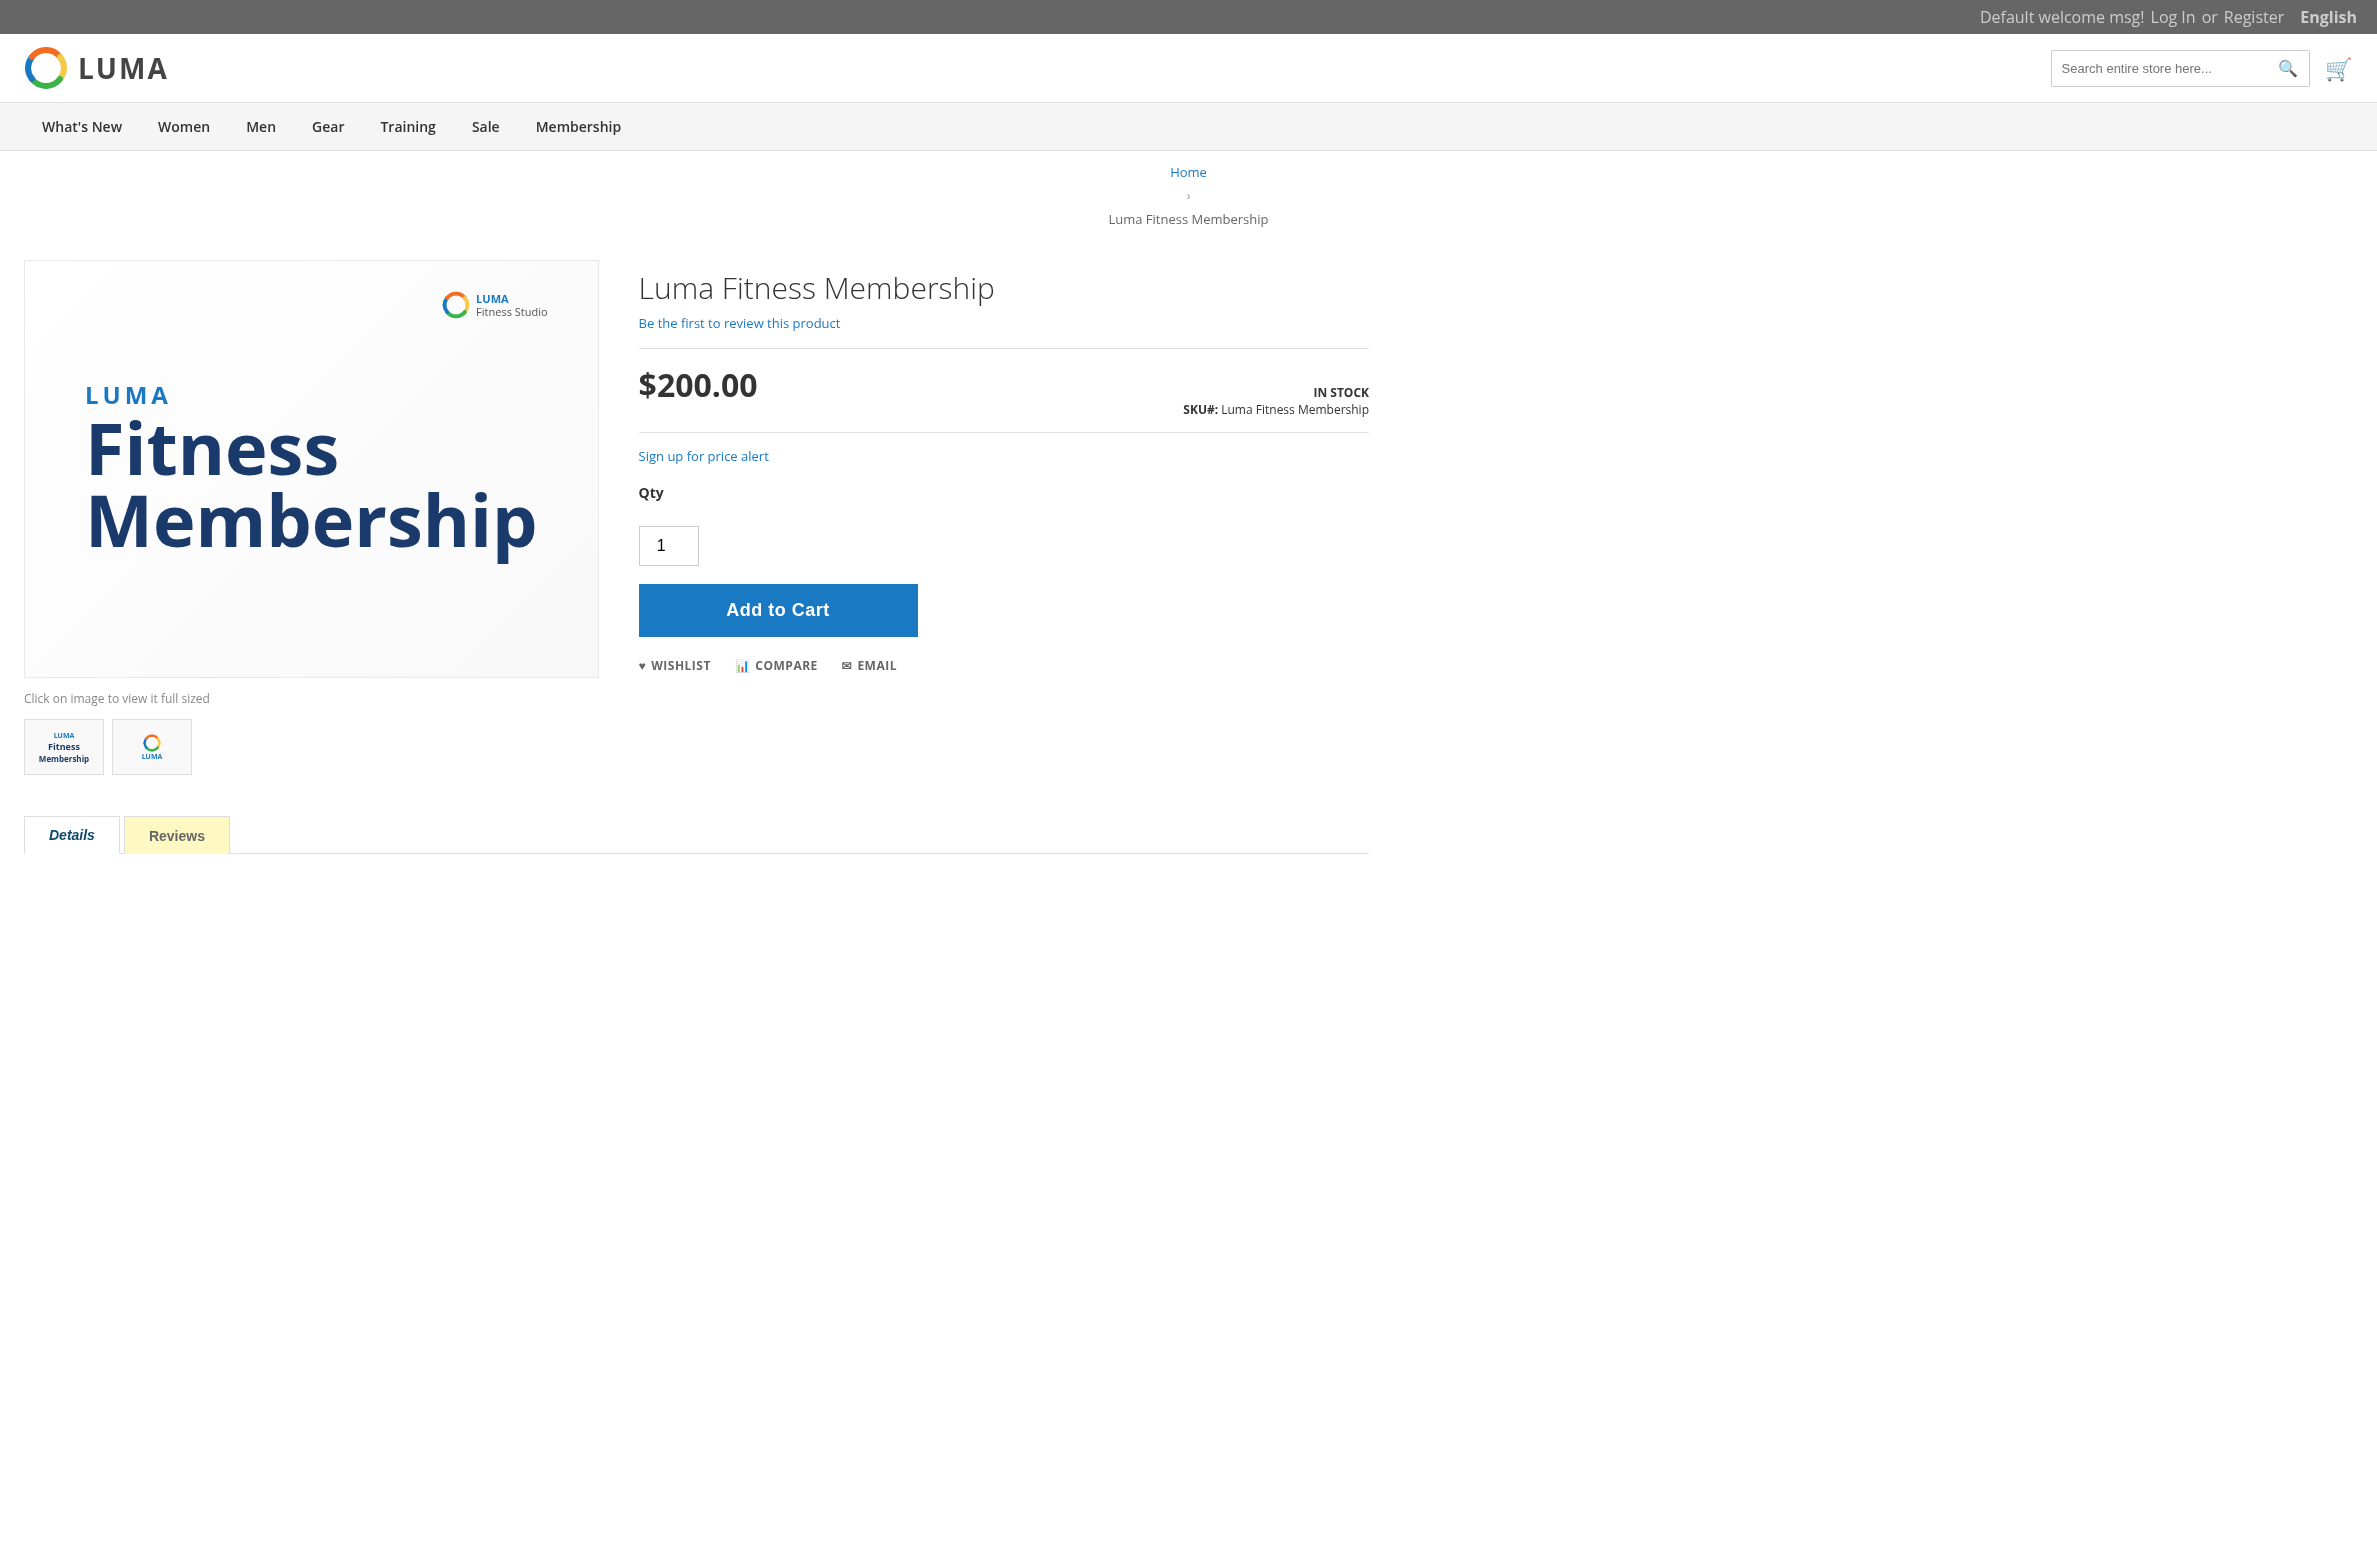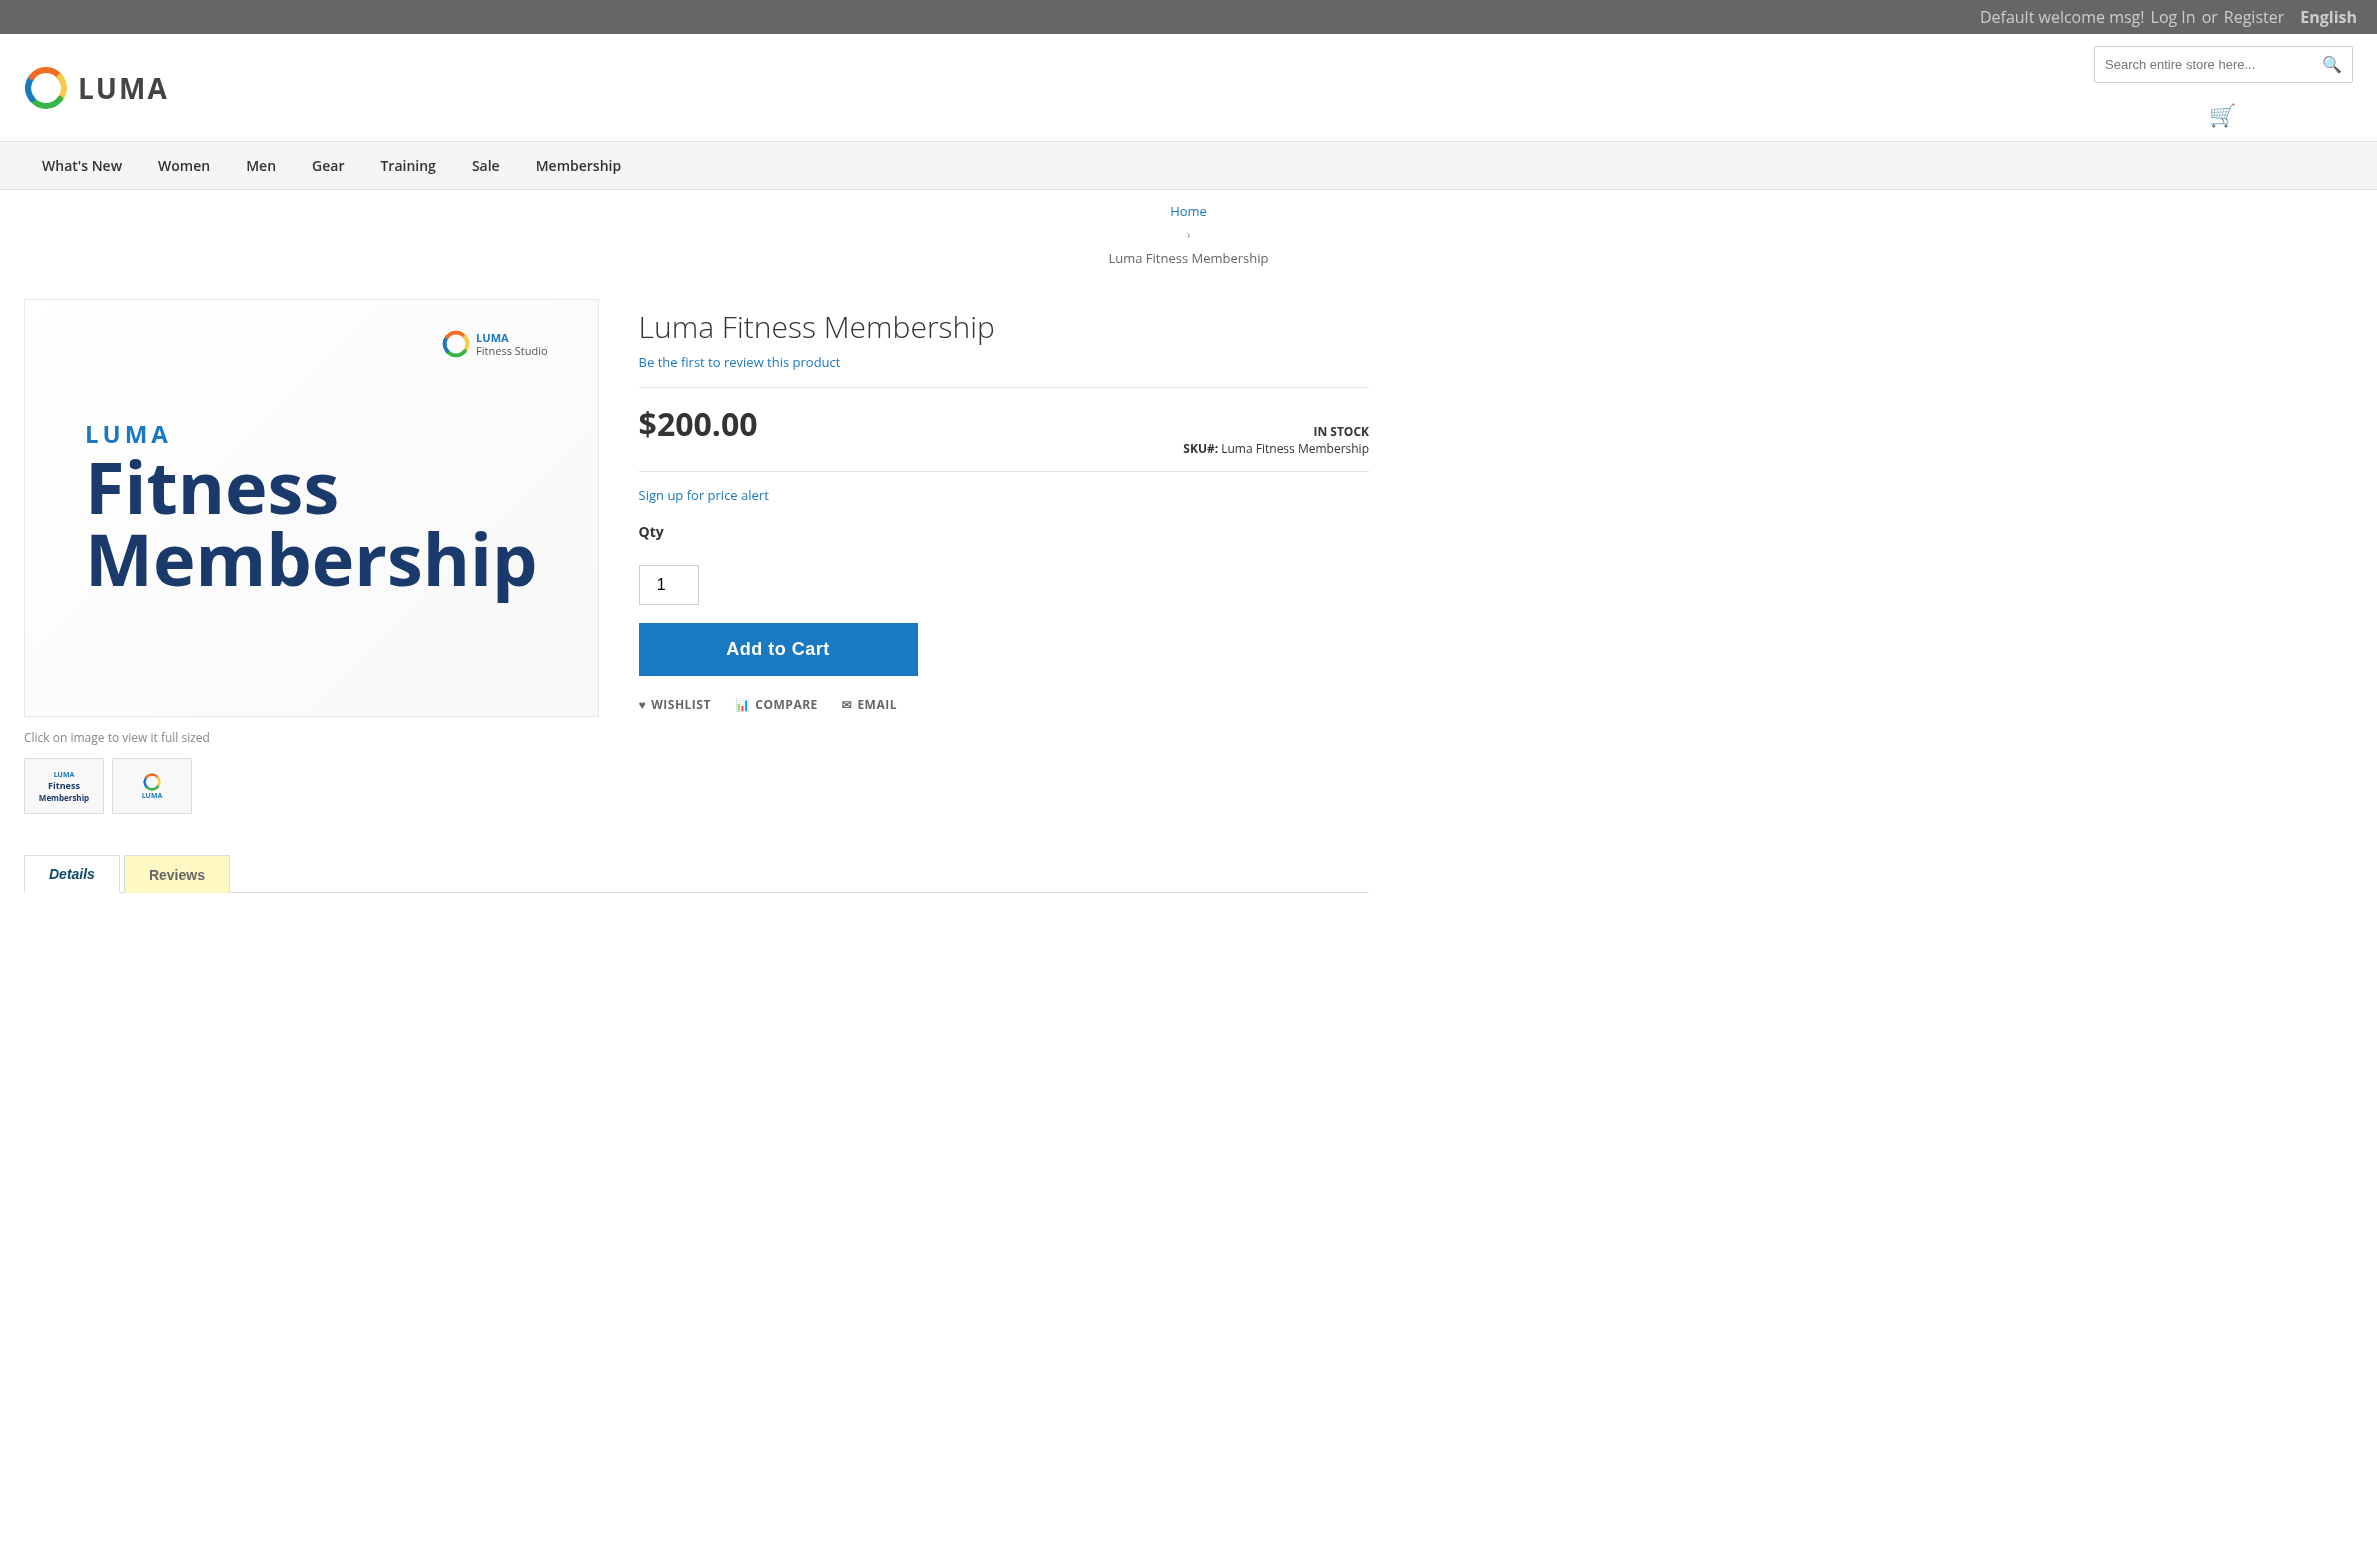--- a/index.html
+++ b/index.html
@@ -39,21 +39,20 @@
     .logo-text {
       font-size: 28px;
       font-weight: 700;
       color: #444;
       letter-spacing: 2px;
     }
     .search-area {
       display: flex;
       align-items: center;
       gap: 16px;
-      flex-direction: column;
     }
     .search-box {
       display: flex;
       align-items: center;
       border: 1px solid #ccc;
       border-radius: 2px;
       overflow: hidden;
       width: 259px;
     }
     .search-input {

